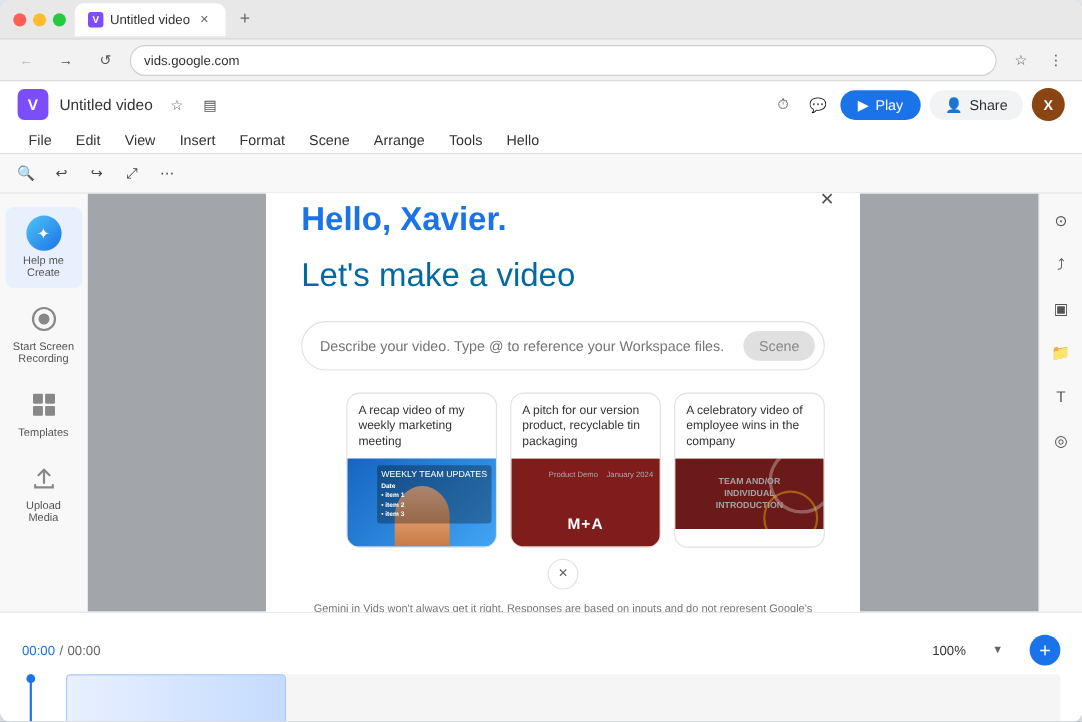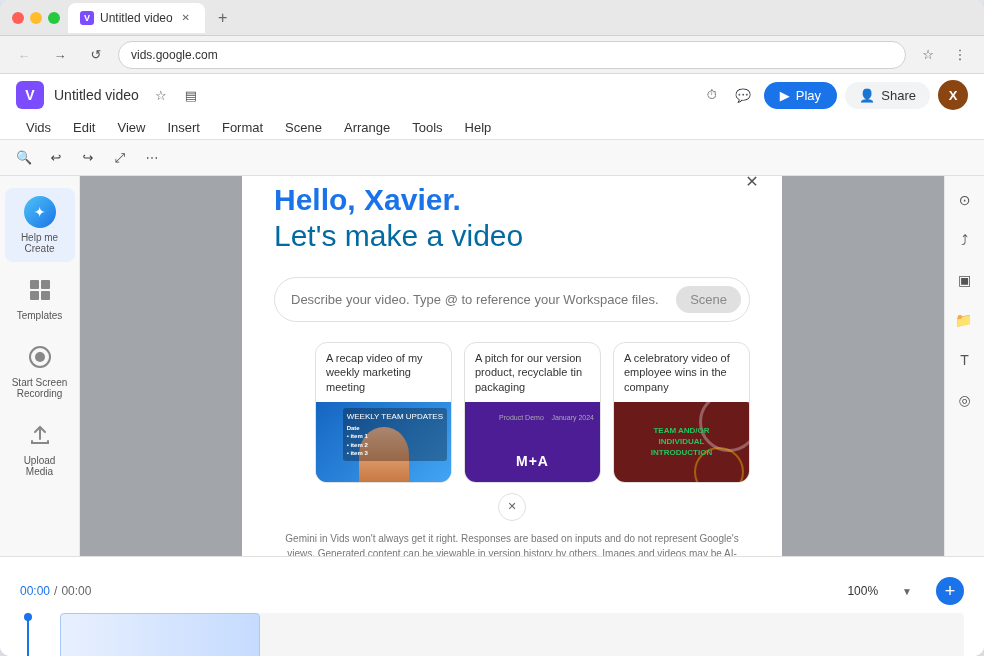--- a/index.html
+++ b/index.html
@@ -462,21 +462,21 @@
       font-size: 16px;
       display: flex;
       align-items: center;
       justify-content: center;
     }
 
     .modal-greeting-hello {
       font-size: 30px;
       font-weight: 600;
       color: #1a73e8;
-      margin-bottom: 2px;
+      margin-bottom: 17px;
     }
 
     .modal-greeting-sub {
       font-size: 30px;
       font-weight: 400;
       color: #0369a1;
       margin-bottom: 24px;
     }
 
     .prompt-bar {
@@ -541,46 +541,46 @@
       justify-content: center;
       color: #fff;
       font-size: 9px;
       font-weight: bold;
       text-align: center;
       position: relative;
       overflow: hidden;
     }
 
     .thumb-product {
-      background: #4c1d95;
+      background: #7f1d1d;
       width: 100%;
       height: 80px;
       display: flex;
       flex-direction: column;
       align-items: center;
       justify-content: center;
       color: #fff;
       gap: 28px;
     }
 
     .thumb-product-text {
       font-size: 14px;
       font-weight: bold;
       letter-spacing: 1px;
     }
 
     .thumb-celebration {
       background: #6b1a1a;
       width: 100%;
-      height: 80px;
-      display: flex;
-      flex-direction: column;
-      align-items: center;
-      justify-content: center;
-      color: #22c55e;
+      height: 64px;
+      display: flex;
+      flex-direction: column;
+      align-items: center;
+      justify-content: center;
+      color: #a3a3a3;
       position: relative;
       overflow: hidden;
     }
 
     .thumb-celebration-text {
       font-size: 8px;
       font-weight: bold;
       text-align: center;
       z-index: 2;
       line-height: 1.4;
@@ -702,29 +702,29 @@
             <span>👤</span>
             <span>Share</span>
           </button>
           <div class="avatar">
             <span>X</span>
           </div>
         </div>
       </div>
 
       <div class="menu-bar">
-        <span class="menu-item">Vids</span>
+        <span class="menu-item">File</span>
         <span class="menu-item">Edit</span>
         <span class="menu-item">View</span>
         <span class="menu-item">Insert</span>
         <span class="menu-item">Format</span>
         <span class="menu-item">Scene</span>
         <span class="menu-item">Arrange</span>
         <span class="menu-item">Tools</span>
-        <span class="menu-item">Help</span>
+        <span class="menu-item">Hello</span>
       </div>
     </div>
 
     <div class="toolbar">
       <button class="toolbar-btn">
         <span>🔍</span>
       </button>
       <button class="toolbar-btn">
         <span>↩</span>
       </button>
@@ -742,36 +742,36 @@
     <div class="main-area">
 
       <div class="left-panel">
         <div class="panel-item active">
           <div class="ai-icon-circle">✦</div>
           <span class="panel-label">Help me<br>Create</span>
         </div>
         <div class="panel-item">
           <div class="panel-icon">
             <svg width="24" height="24" viewBox="0 0 24 24" fill="none">
+              <circle cx="12" cy="12" r="10" stroke="#888" stroke-width="2"></circle>
+              <circle cx="12" cy="12" r="5" fill="#888"></circle>
+            </svg>
+          </div>
+          <span class="panel-label">Start Screen<br>Recording</span>
+        </div>
+        <div class="panel-item">
+          <div class="panel-icon">
+            <svg width="24" height="24" viewBox="0 0 24 24" fill="none">
               <rect x="2" y="2" width="9" height="9" rx="1" fill="#888"></rect>
               <rect x="13" y="2" width="9" height="9" rx="1" fill="#888"></rect>
               <rect x="2" y="13" width="9" height="9" rx="1" fill="#888"></rect>
               <rect x="13" y="13" width="9" height="9" rx="1" fill="#888"></rect>
             </svg>
           </div>
           <span class="panel-label">Templates</span>
-        </div>
-        <div class="panel-item">
-          <div class="panel-icon">
-            <svg width="24" height="24" viewBox="0 0 24 24" fill="none">
-              <circle cx="12" cy="12" r="10" stroke="#888" stroke-width="2"></circle>
-              <circle cx="12" cy="12" r="5" fill="#888"></circle>
-            </svg>
-          </div>
-          <span class="panel-label">Start Screen<br>Recording</span>
         </div>
         <div class="panel-item">
           <div class="panel-icon">
             <svg width="24" height="24" viewBox="0 0 24 24" fill="none">
               <path d="M12 4 L12 16 M7 9 L12 4 L17 9" stroke="#888" stroke-width="2" stroke-linecap="round"></path>
               <path d="M4 18 L4 20 L20 20 L20 18" stroke="#888" stroke-width="2" stroke-linecap="round"></path>
             </svg>
           </div>
           <span class="panel-label">Upload<br>Media</span>
         </div>

